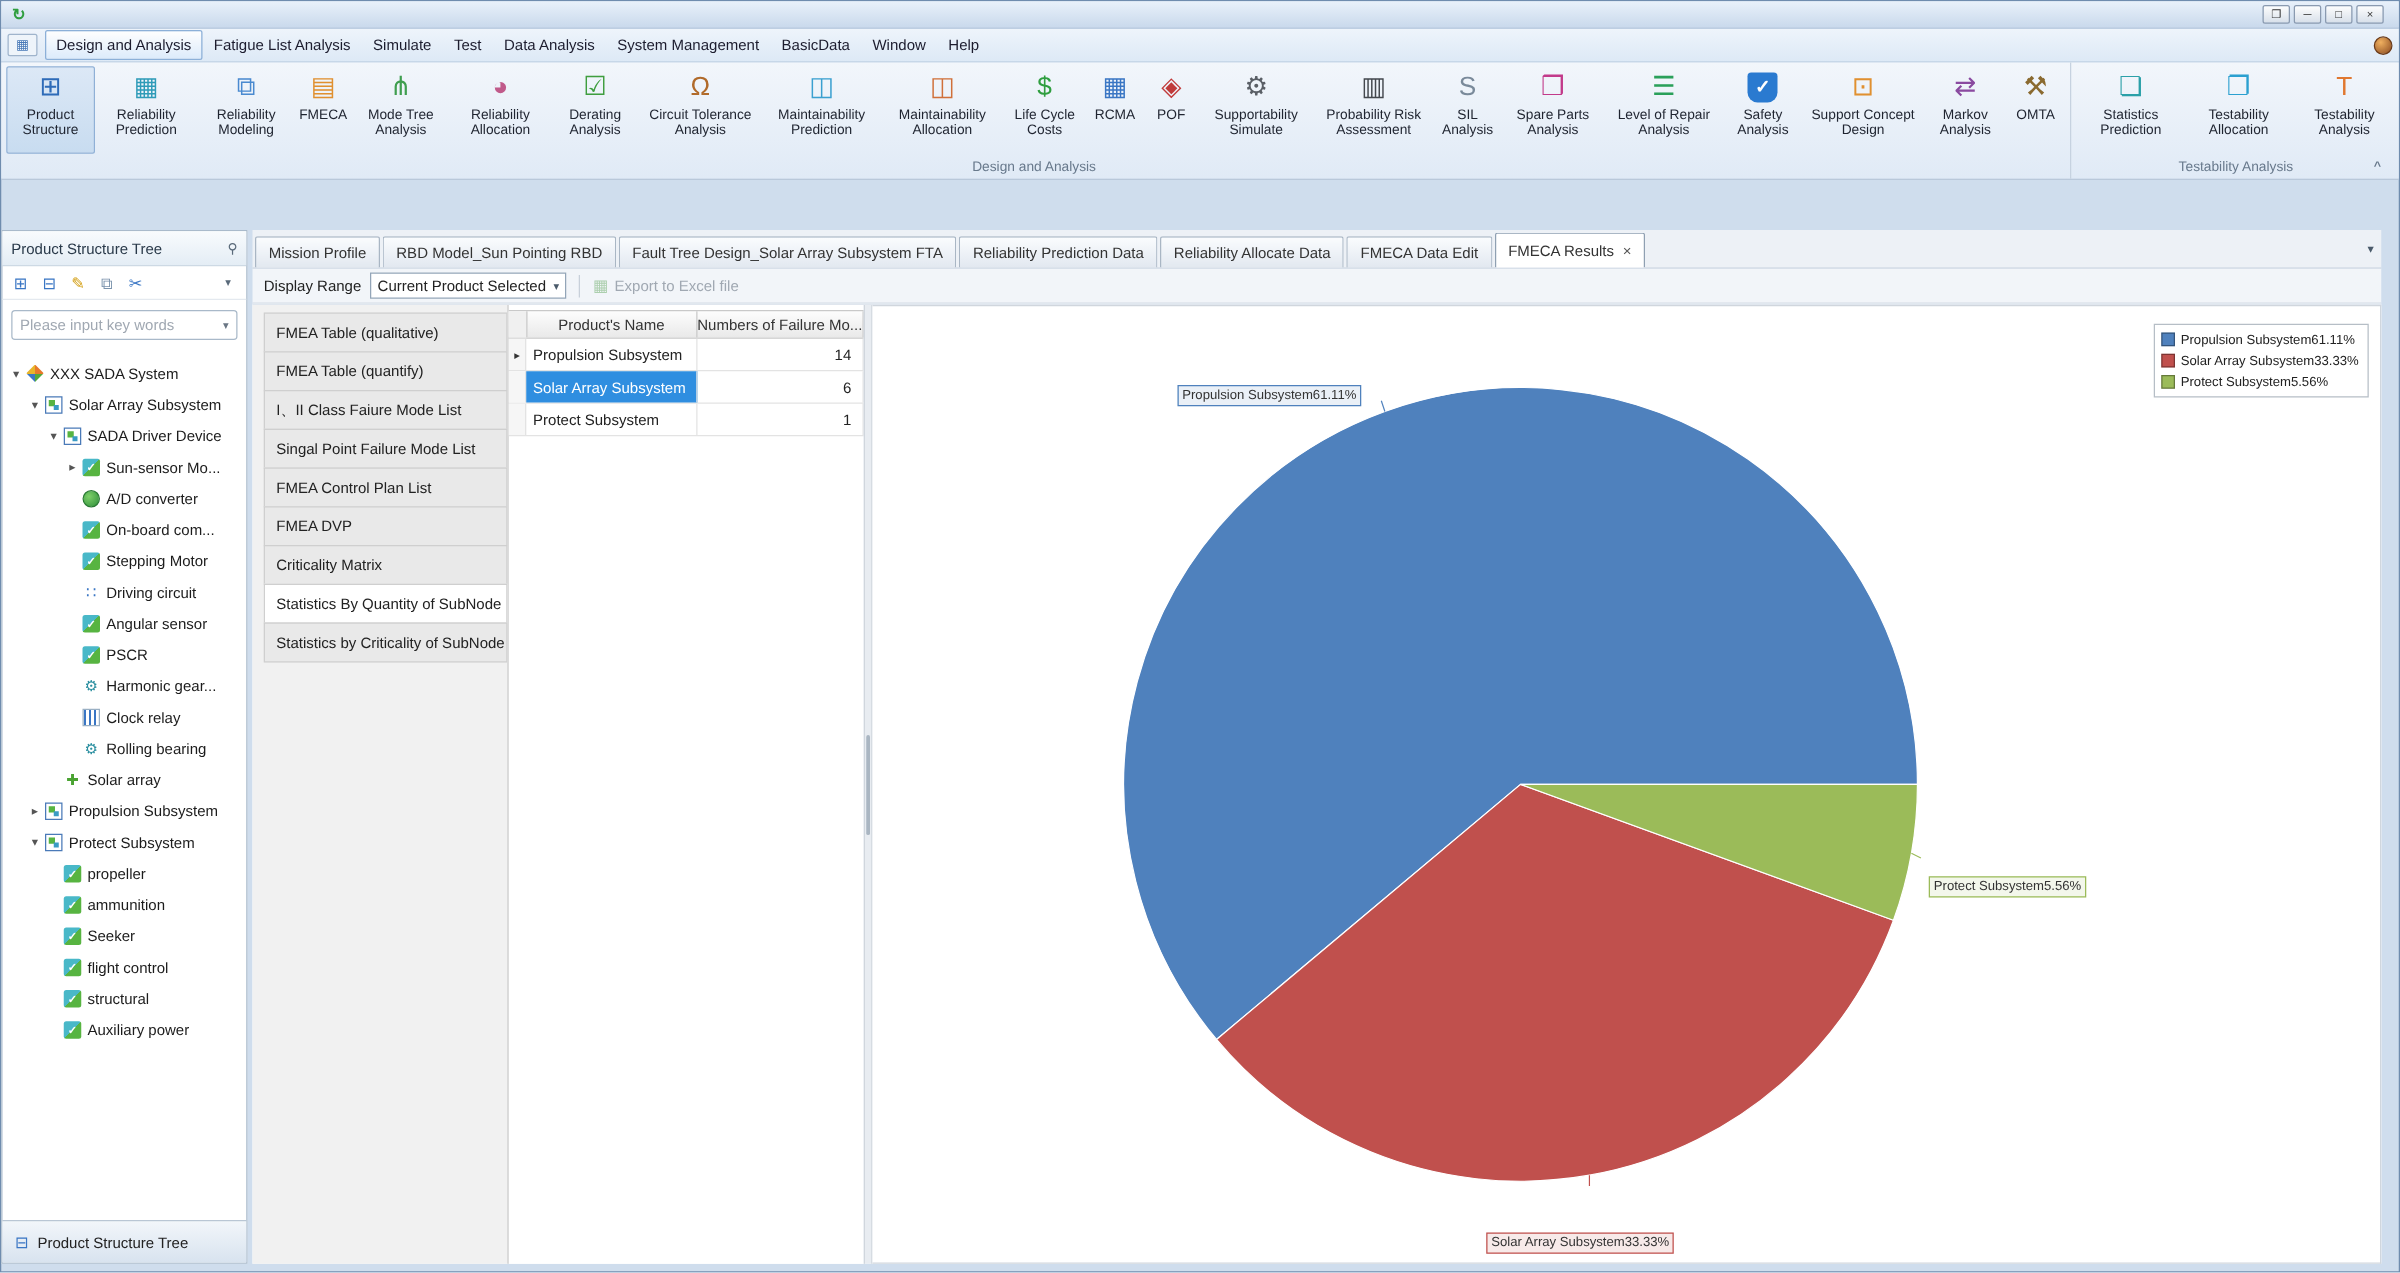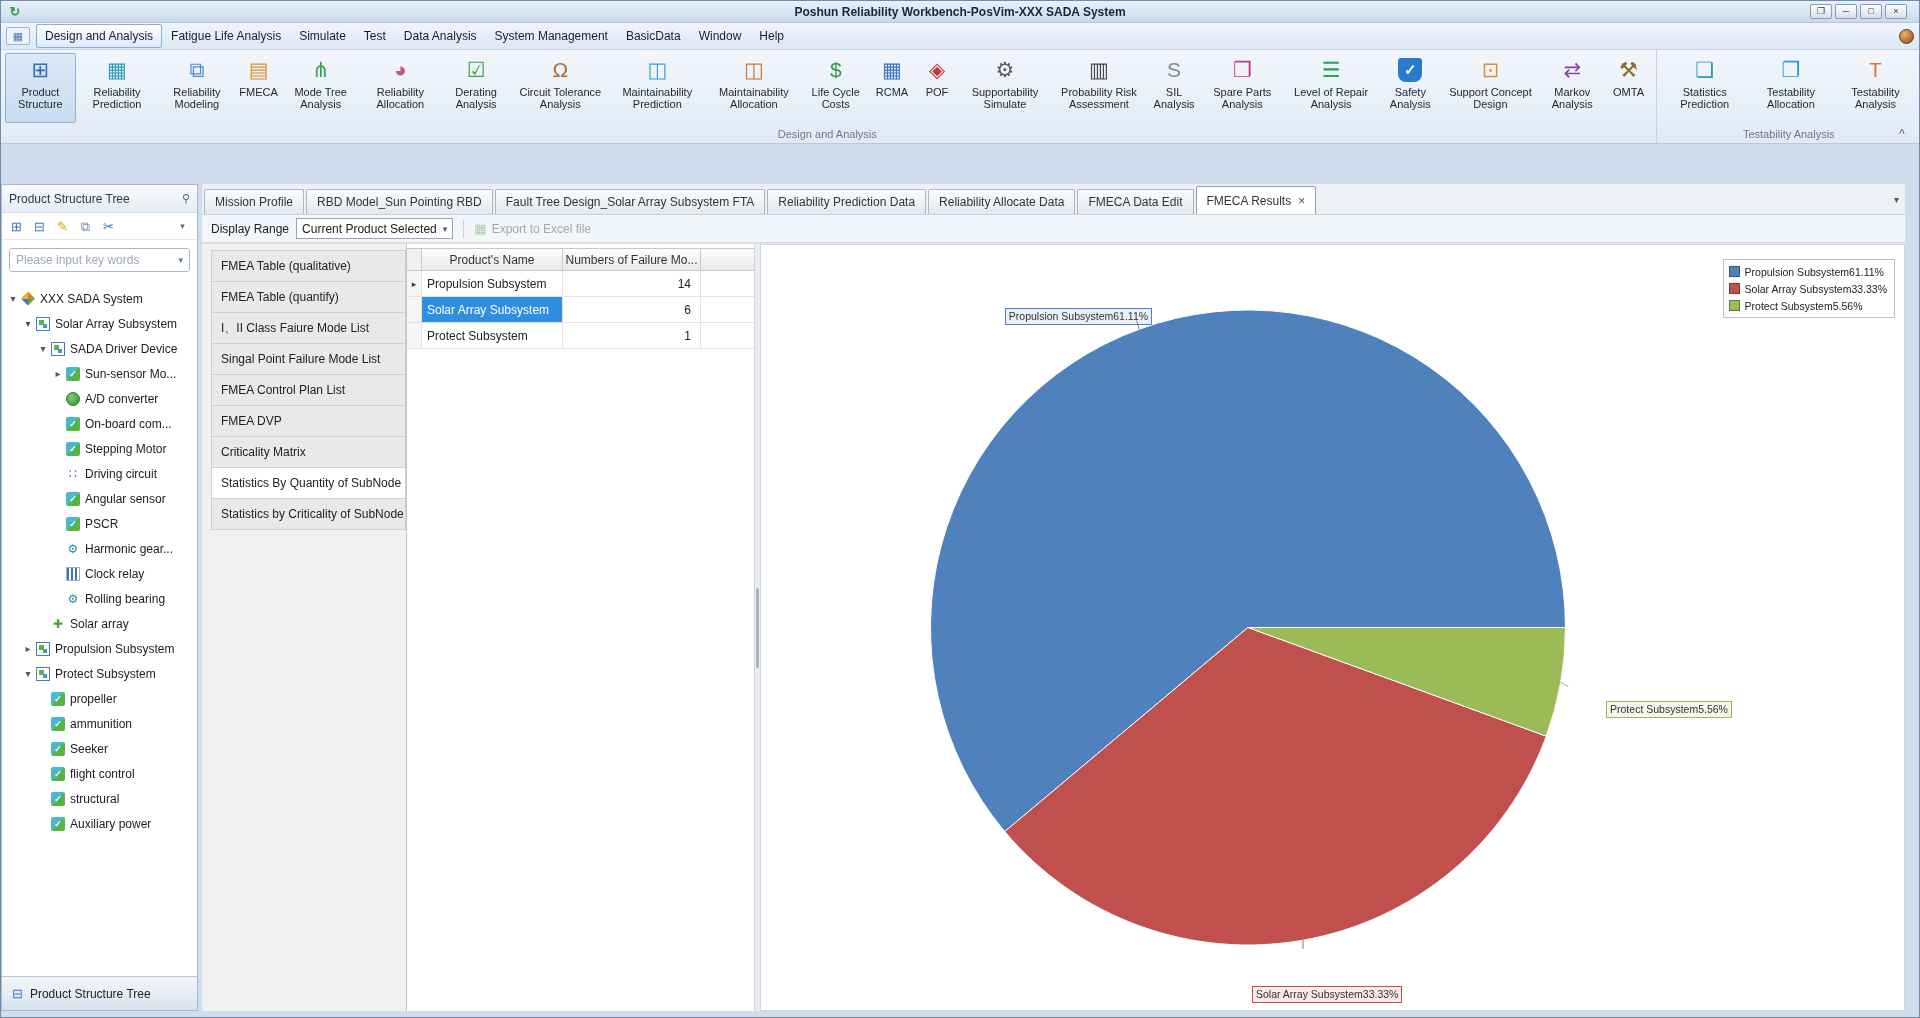--- a/index.html
+++ b/index.html
@@ -81,21 +81,21 @@
   .vsep{width:1px;height:18px;background:#c8d0da;margin:0 3px;}
   #export-btn{display:flex;align-items:center;gap:5px;color:#a0a8b2;}
   #export-btn .xicon{color:#8fbf8f;opacity:.7;font-size:13px;}
   #content{flex:1;display:flex;min-height:0;background:#fff;margin-bottom:6px;border-top:1px solid #e0e6ee;}
   
   #view-menu{width:205px;flex:none;background:#f1f1f1;border-right:1px solid #c4c4c4;padding:6px 0 0 9px;}
   .vm-item{width:195px;height:32px;line-height:30px;padding:0 9px;background:#e9e9e9;border:1px solid #cfcfcf;margin-top:-1px;color:#222;white-space:nowrap;overflow:hidden;}
   .vm-item:first-child{margin-top:0;}
   .vm-item.selected{background:#fff;}
   
-  #grid-panel{width:347px;flex:none;background:#fff;padding-top:4px;}
+  #grid-panel{width:284px;flex:none;background:#fff;padding-top:4px;}
   .thead{display:flex;height:23px;background:linear-gradient(#fdfdfd,#e9e9e9);border-top:1px solid #c9c9c9;border-bottom:1px solid #c9c9c9;}
   .th{border-right:1px solid #c9c9c9;display:flex;align-items:center;justify-content:center;color:#333;overflow:hidden;white-space:nowrap;}
   .th-marker{width:15px;background:#f0f0f0;}
   .th-name{width:141px;}
   .th-value{width:138px;}
   .trow{display:flex;height:26px;border-bottom:1px solid #e3e3e3;}
   .td{display:flex;align-items:center;overflow:hidden;white-space:nowrap;}
   .td-marker{width:15px;justify-content:center;font-size:9px;color:#333;background:#f6f6f6;border-right:1px solid #e3e3e3;}
   .td-name{width:141px;padding:0 5px;border-right:1px solid #e3e3e3;}
   .td-name.selected{background:#2f8ee0;color:#fff;}
@@ -111,34 +111,33 @@
   .lg-swatch{width:11px;height:11px;flex:none;border:1px solid rgba(0,0,0,.35);}
   .slice-label{position:absolute;font-size:10.5px;color:#333;height:17px;line-height:15px;padding:0 3px;border:1px solid;white-space:nowrap;}
 </style>
 </head>
 <body>
 
 <div id="app">
 
   <div id="titlebar">
     <span id="app-logo">↻</span>
-    <div id="title">Poshun Reliability Workbench-PosVim-XXX SADA System</div>
     <div id="win-controls">
         <span class="win-btn">❐</span>
         <span class="win-btn">─</span>
         <span class="win-btn">□</span>
         <span class="win-btn">×</span>
       </div>
   </div>
 
   <div id="menubar">
     <span id="menu-grid-icon">▦</span>
     <div id="menu-items">
         <span class="menu-item active">Design and Analysis</span>
-        <span class="menu-item">Fatigue Life Analysis</span>
+        <span class="menu-item">Fatigue List Analysis</span>
         <span class="menu-item">Simulate</span>
         <span class="menu-item">Test</span>
         <span class="menu-item">Data Analysis</span>
         <span class="menu-item">System Management</span>
         <span class="menu-item">BasicData</span>
         <span class="menu-item">Window</span>
         <span class="menu-item">Help</span>
       </div>
     <span id="theme-icon"></span>
   </div>

